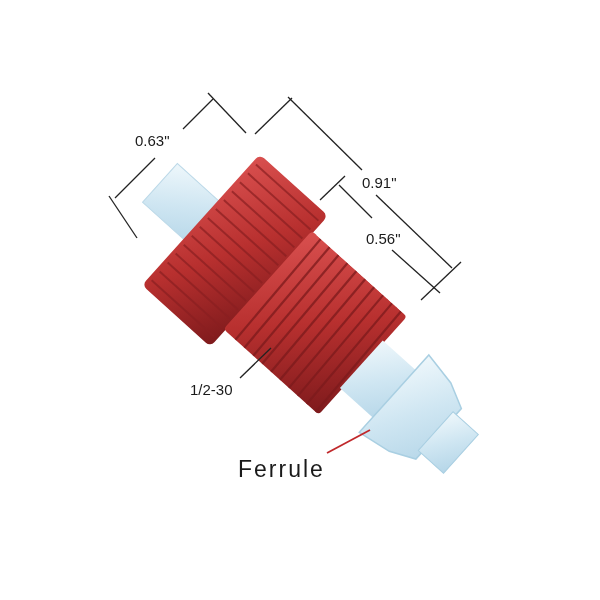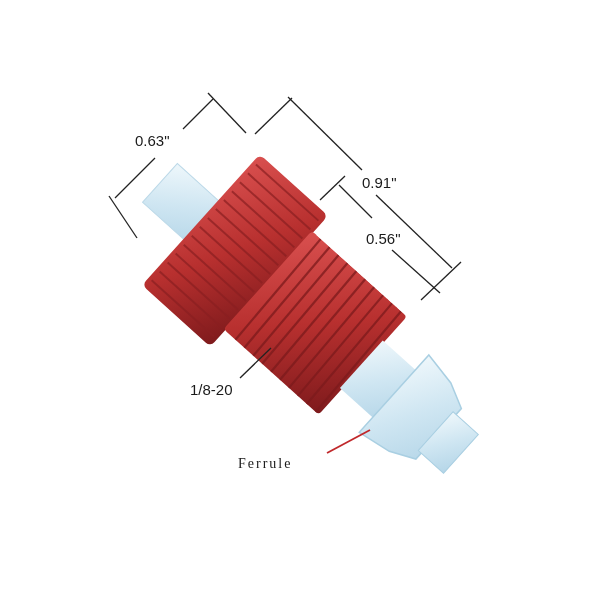--- a/index.html
+++ b/index.html
@@ -1,19 +1,19 @@
 <!DOCTYPE html>
 <html><head>
   <meta charset="utf-8">
   <style>
     html, body { margin: 0; padding: 0; background: #ffffff; }
     body { width: 600px; height: 600px; overflow: hidden; position: relative; font-family: "Liberation Sans", sans-serif; }
     .stage { position: absolute; left: 0; top: 0; width: 600px; height: 600px; }
     .lbl { position: absolute; color: #1a1a1a; font-size: 15px; white-space: nowrap; }
-    .lbl-ferrule { font-family: Liberation Serif, serif; font-size: 14px; letter-spacing: 2px; }
+    .lbl-ferrule { font-family: Liberation Sans, sans-serif; font-size: 23px; letter-spacing: 2px; }
   </style>
 </head>
 <body>
 
 <div class="stage">
   <svg width="600" height="600" viewBox="0 0 600 600">
     <defs>
       <linearGradient id="redBody" x1="0" y1="0" x2="1" y2="1">
         <stop offset="0" stop-color="#d9504f"></stop>
         <stop offset="0.5" stop-color="#b8302f"></stop>
@@ -96,15 +96,15 @@
     </g>
 
     <line x1="240" y1="378" x2="271" y2="348" stroke="#222" stroke-width="1.3"></line>
 
     <line x1="327" y1="453" x2="370" y2="430" stroke="#c0282b" stroke-width="1.8"></line>
   </svg>
 
   <div class="lbl" style="left:135px; top:132px;">0.63"</div>
   <div class="lbl" style="left:362px; top:174px;">0.91"</div>
   <div class="lbl" style="left:366px; top:230px;">0.56"</div>
-  <div class="lbl" style="left:190px; top:381px;">1/8-20</div>
+  <div class="lbl" style="left:190px; top:381px;">1/2-30</div>
   <div class="lbl lbl-ferrule" style="left:238px; top:456px;">Ferrule</div>
 </div>
 
 </body></html>

